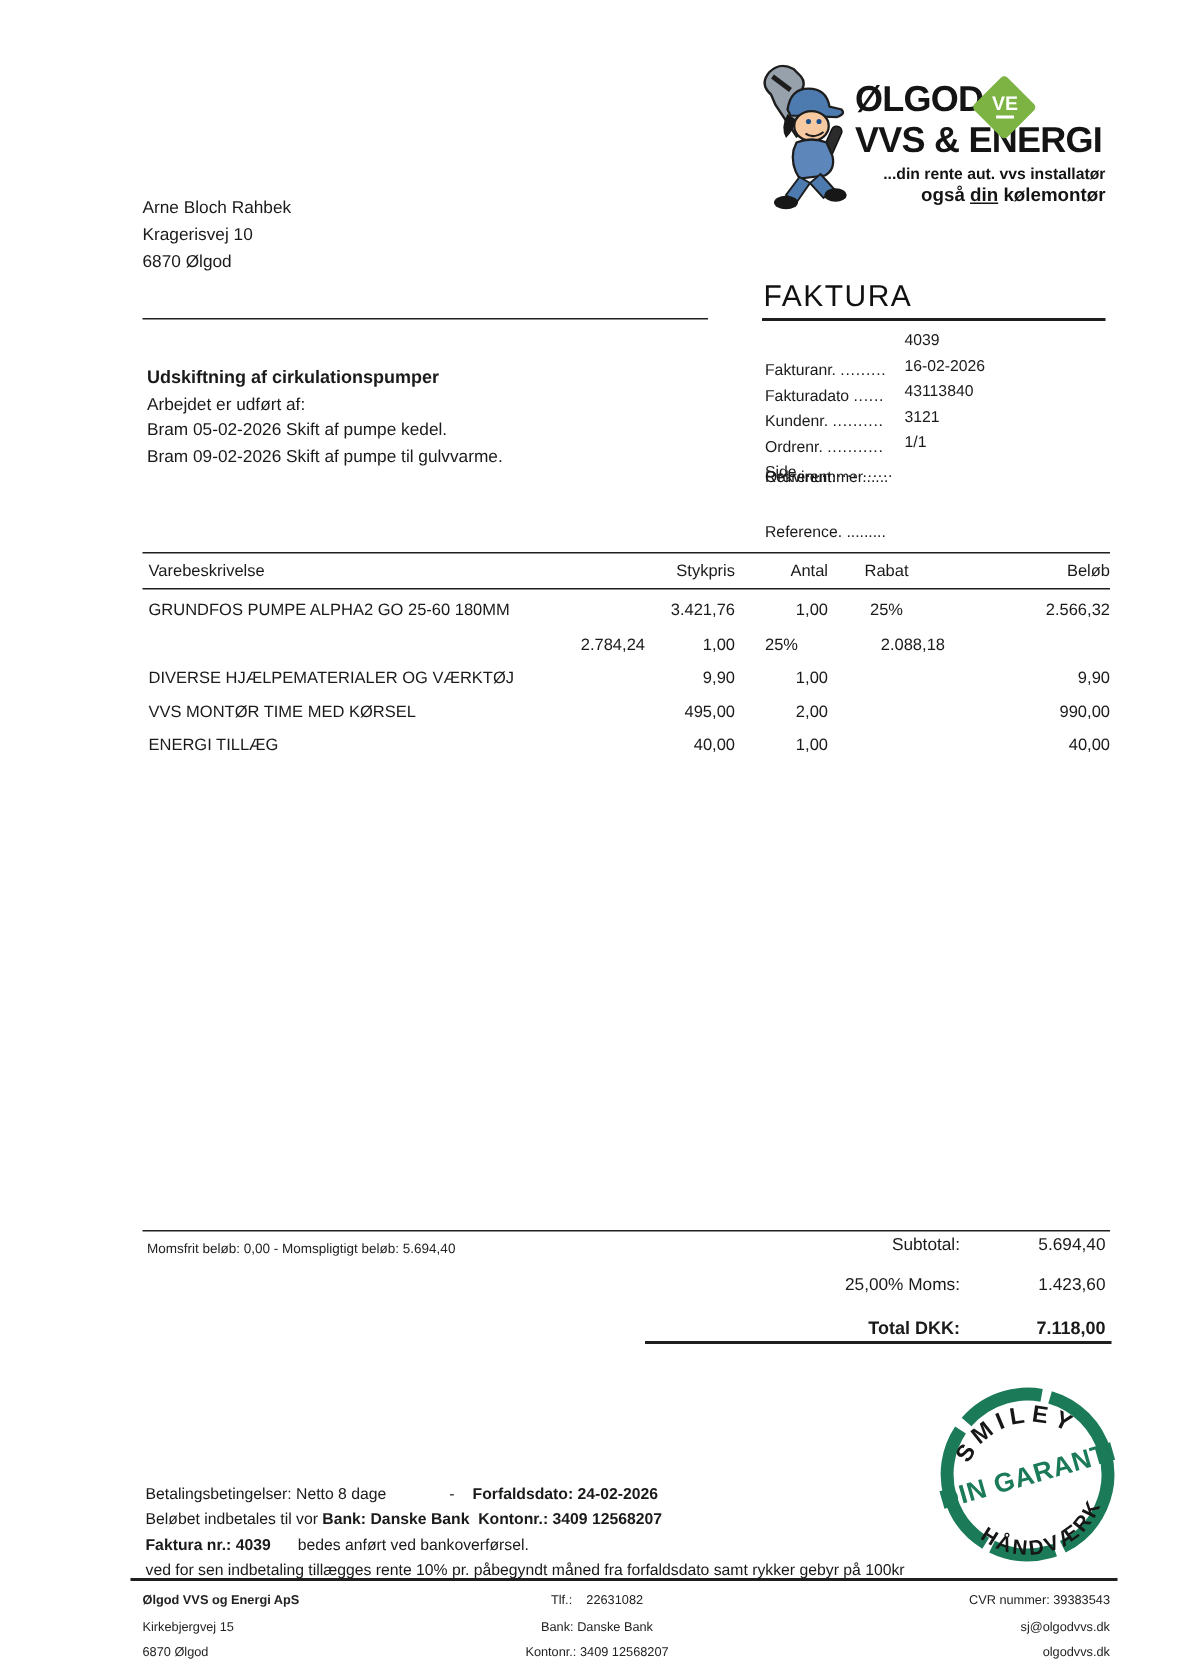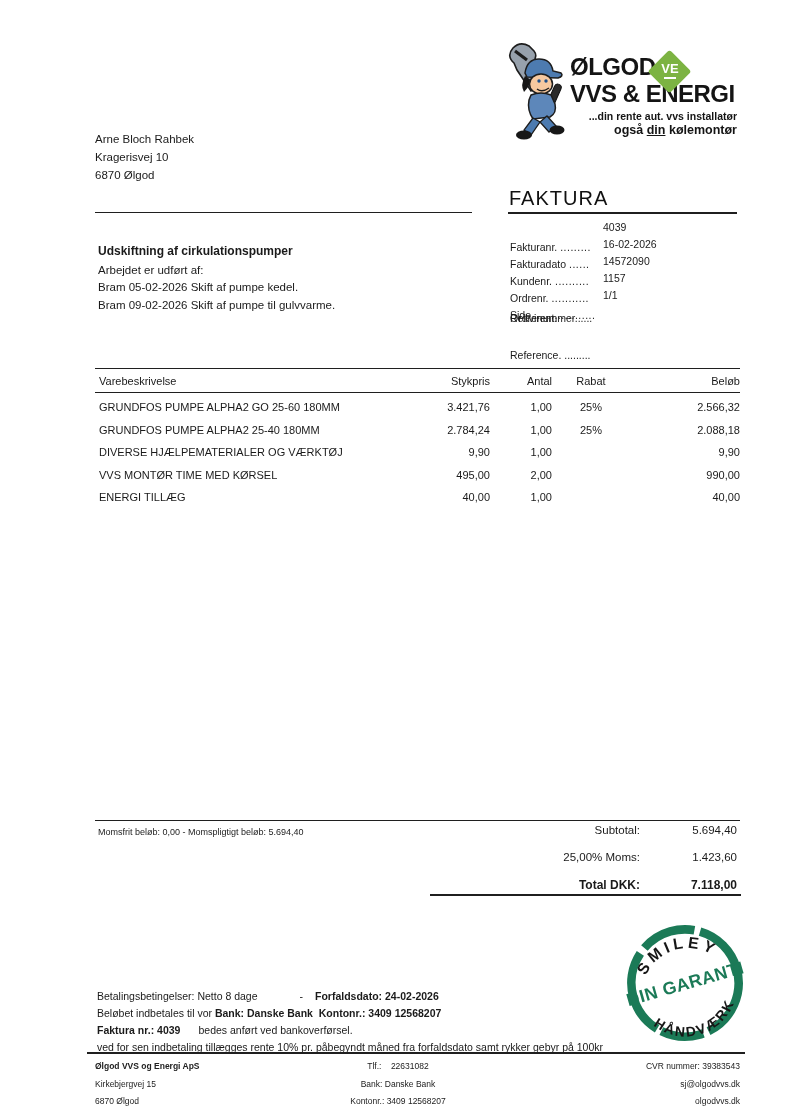--- a/index.html
+++ b/index.html
@@ -119,25 +119,25 @@
     <div class="inv-row">
       <div class="inv-label"><span>Fakturanr.</span> <span class="inv-dots">.........</span></div>
       <div>4039</div>
     </div>
     <div class="inv-row">
       <div class="inv-label"><span>Fakturadato</span> <span class="inv-dots">......</span></div>
       <div>16-02-2026</div>
     </div>
     <div class="inv-row">
       <div class="inv-label"><span>Kundenr.</span> <span class="inv-dots">..........</span></div>
-      <div>14572090</div>
+      <div>43113840</div>
     </div>
     <div class="inv-row">
       <div class="inv-label"><span>Ordrenr.</span> <span class="inv-dots">...........</span></div>
-      <div>1157</div>
+      <div>3121</div>
     </div>
     <div class="inv-row">
       <div class="inv-label"><span>Side</span> <span class="inv-dots">..................</span></div>
       <div>1/1</div>
     </div>
     <div class="inv-overlap">
       <span>Ordrenummer......</span>
       <span>Rekvirent.</span>
     </div>
     <div class="inv-row">
@@ -162,21 +162,20 @@
     </div>
 
     <div class="trow titem">
       <div class="c-desc">GRUNDFOS PUMPE ALPHA2 GO 25-60 180MM</div>
       <div class="c-num">3.421,76</div>
       <div class="c-num">1,00</div>
       <div class="c-ctr">25%</div>
       <div class="c-num">2.566,32</div>
     </div>
     <div class="trow titem">
-      <div class="c-desc">GRUNDFOS PUMPE ALPHA2 25-40 180MM</div>
       <div class="c-num">2.784,24</div>
       <div class="c-num">1,00</div>
       <div class="c-ctr">25%</div>
       <div class="c-num">2.088,18</div>
     </div>
     <div class="trow titem">
       <div class="c-desc">DIVERSE HJÆLPEMATERIALER OG VÆRKTØJ</div>
       <div class="c-num">9,90</div>
       <div class="c-num">1,00</div>
       <div class="c-ctr"></div>

